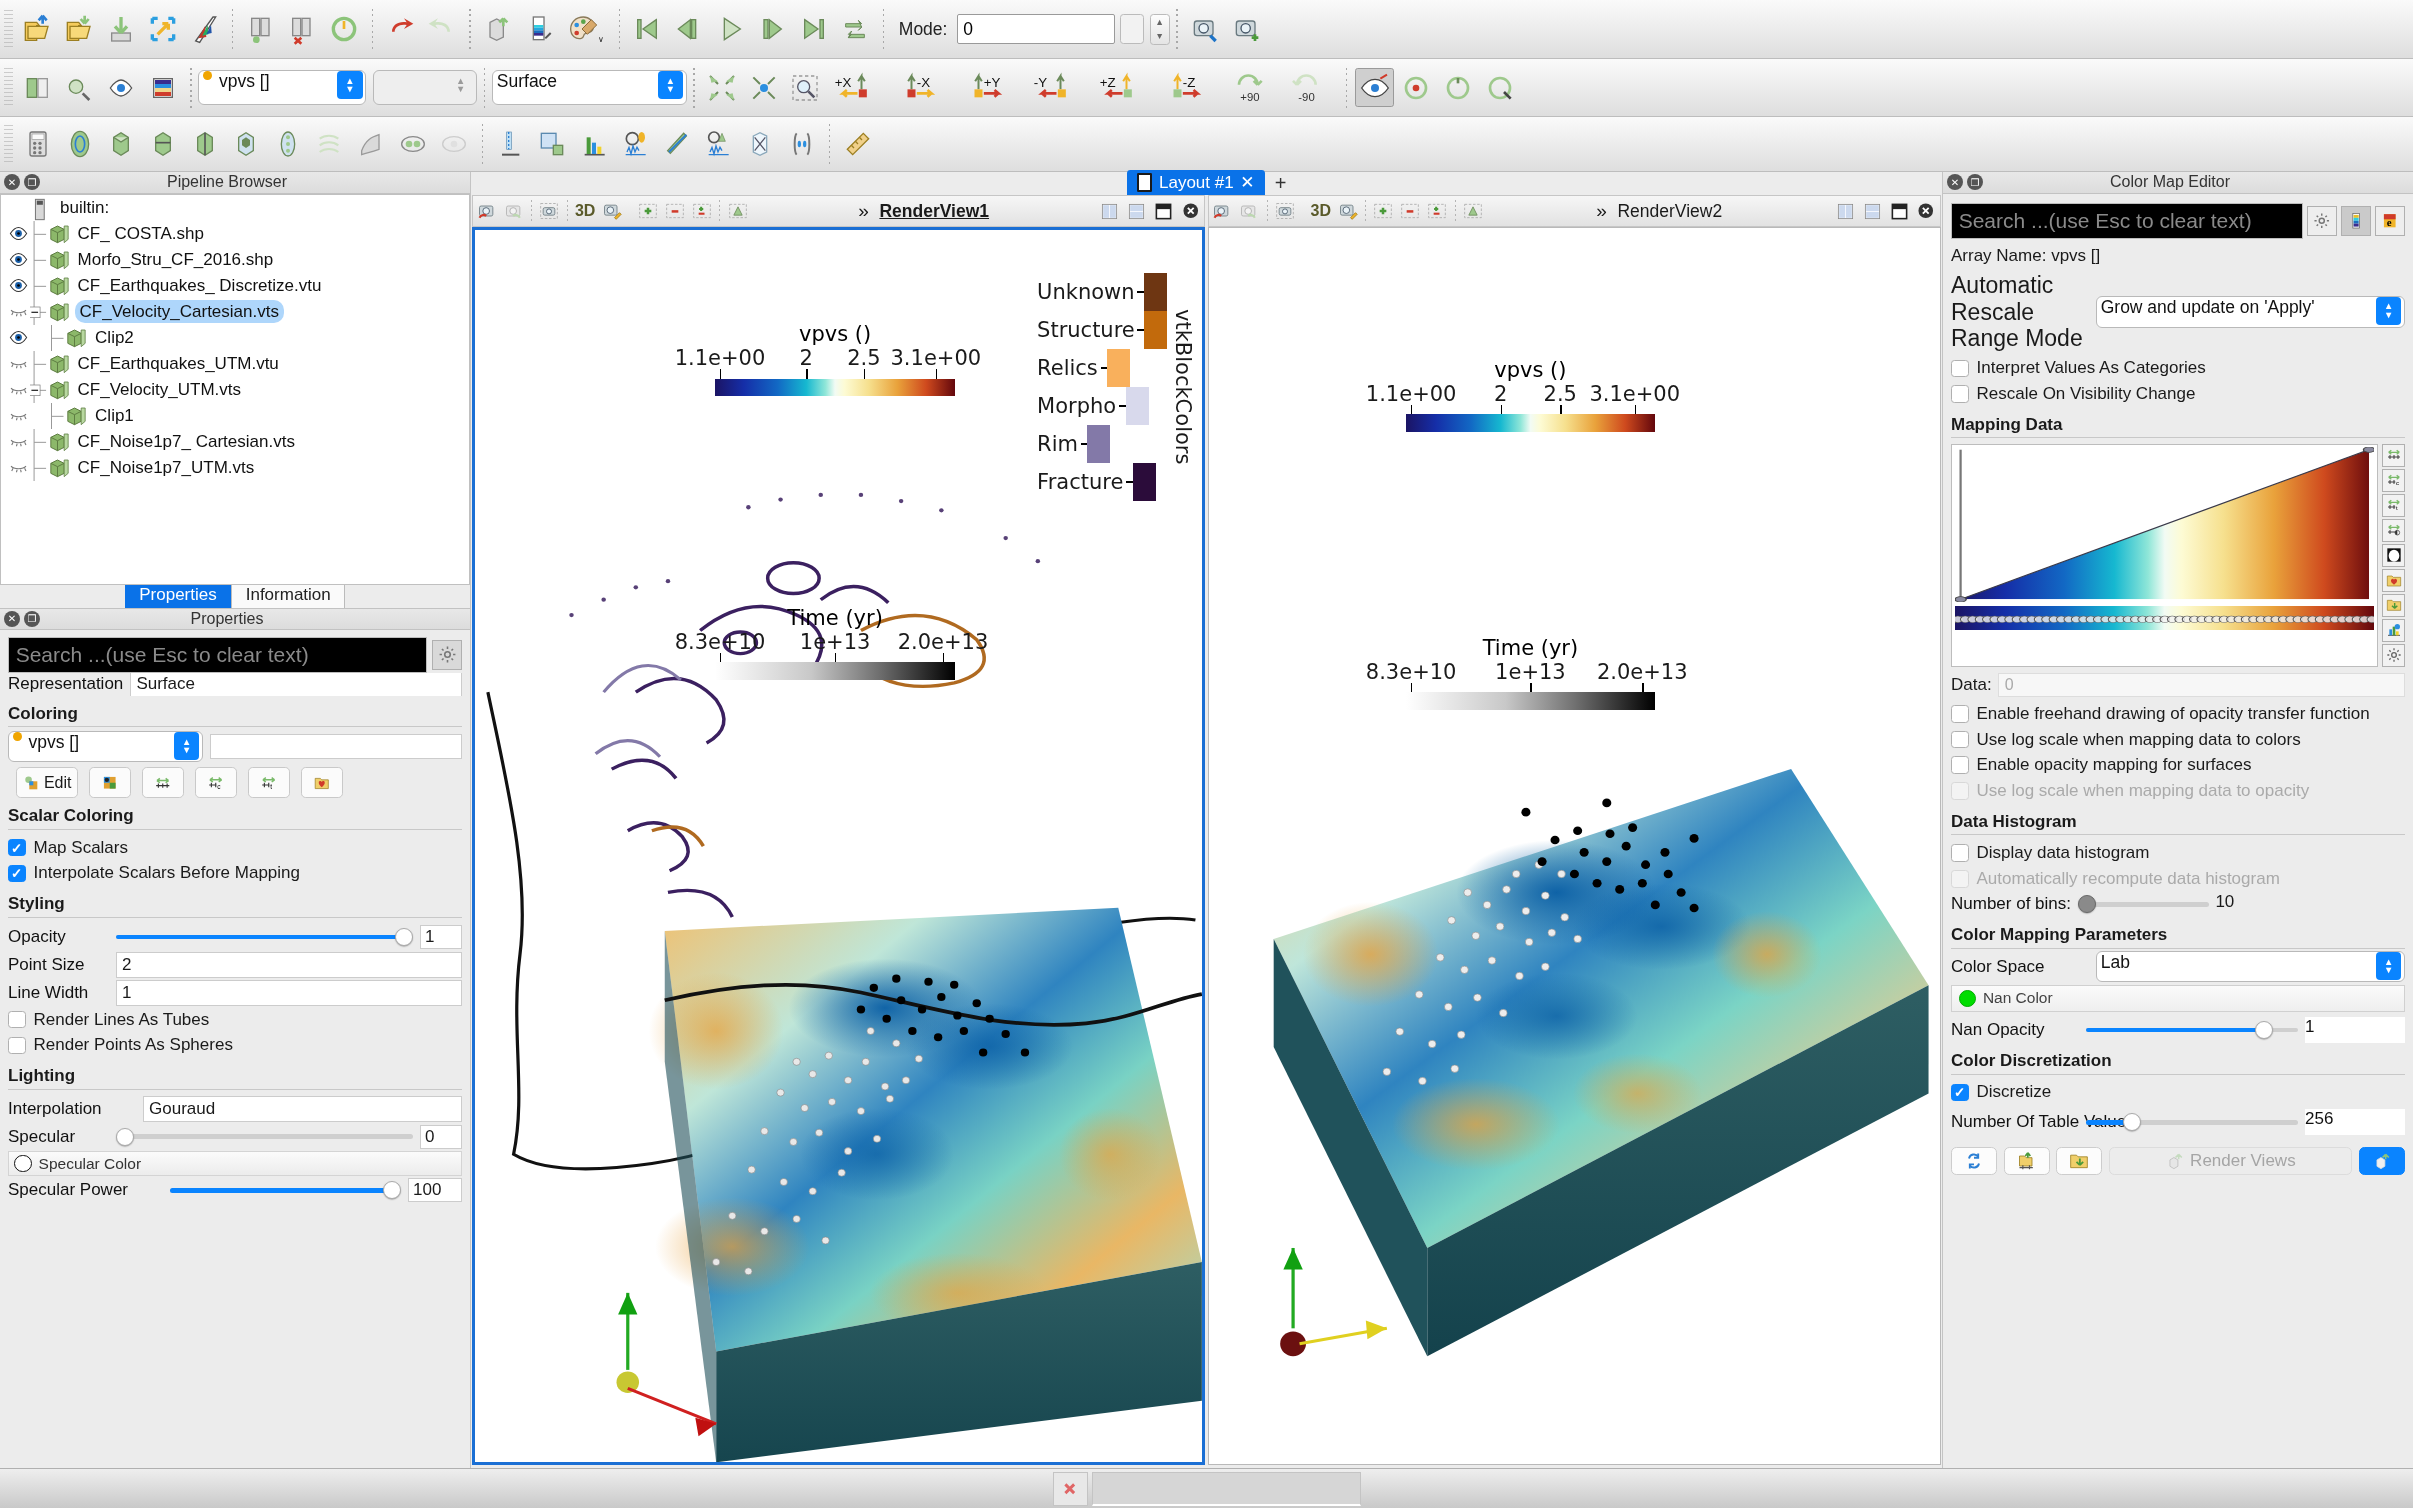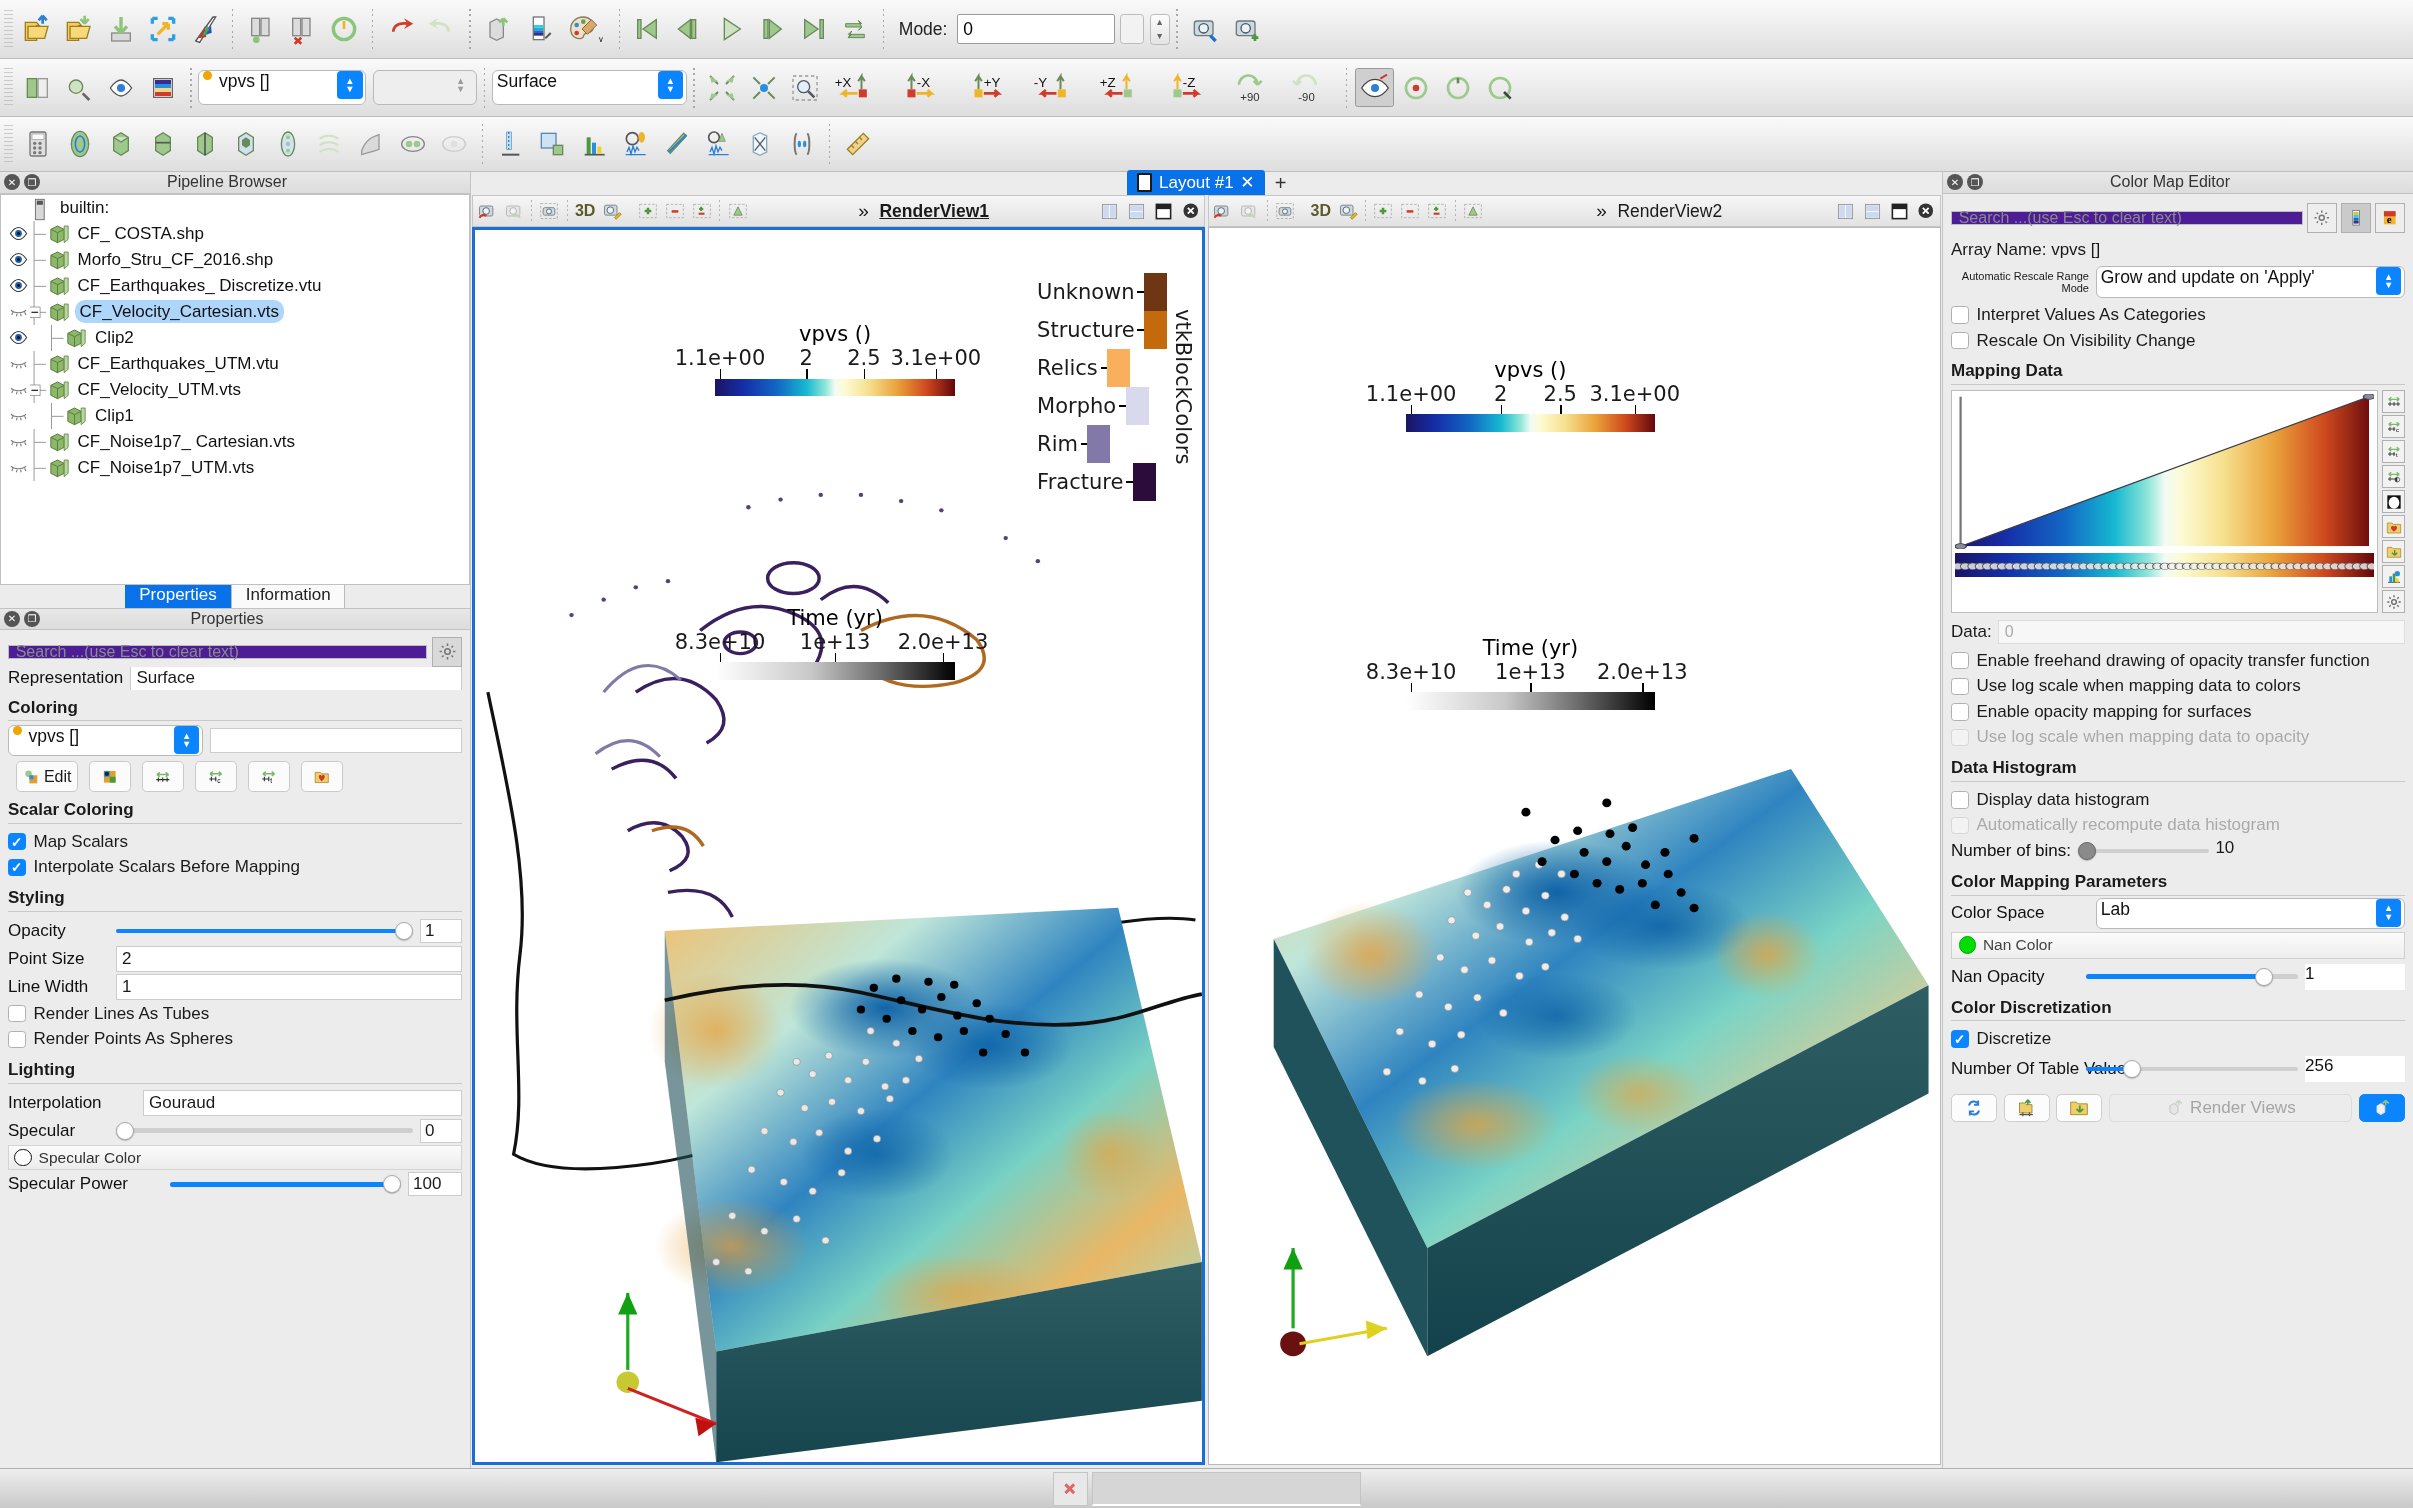--- a/index.html
+++ b/index.html
@@ -88,22 +88,22 @@
   .tab.on { background:#0a72e8; color:#fff; border-color:#0a72e8; }
 
   .props { flex:1; overflow:hidden; background:#ececec; position:relative;
            padding:0 8px; }
   .apply-row { display:flex; gap:9.4px; padding:12px 2.7px 6.7px; }
   .pbtn { flex:1; height:32px; border:0.7px solid #c9c9c9; border-radius:5.4px;
           background:#f4f4f4; display:flex; align-items:center; justify-content:center;
           gap:5.4px; font-size:17px; color:#9c9c9c; }
   .pbtn.help { flex:0 0 50px; color:#5aa44a; font-size:20px; background:#fff; }
   .searchrow { display:flex; gap:5.4px; margin:6.7px 0 4px; align-items:center;}
-  .searchbox { flex:1; height:14px; border:0.7px solid #bdbdbd; background:#4c1d95;
-               font-size:16px; color:#8a8a8a; padding:0 6.7px;
+  .searchbox { flex:1; height:36px; border:0.7px solid #bdbdbd; background:#000000;
+               font-size:21px; color:#8a8a8a; padding:0 6.7px;
                display:flex; align-items:center; }
   .gear-sq { width:30px; height:30px; border:0.7px solid #b0b0b0; background:#d9d9d9;
              display:flex; align-items:center; justify-content:center; }
   .prow { display:flex; align-items:center; height:28px; gap:6.7px; }
   .plab { font-size:17px; color:#111; white-space:nowrap; }
   .ptext { flex:1; height:25.6px; background:#fff; border:0.7px solid #ccc;
            font-size:17px; padding:0 5.4px; display:flex; align-items:center; }
   .sechead { font-weight:bold; font-size:17px; margin-top:8px; }
   .secline { height:0.7px; background:#c8c8c8; margin:2.7px 0 5.4px; }
   .chk { width:17.5px; height:17.5px; border-radius:3.4px; border:0.7px solid #b0b0b0;
@@ -186,21 +186,21 @@
   .rightcol { width:471px; flex:none; background:#ececec;
               border-left:0.7px solid #c4c4c4; display:flex; flex-direction:column; }
   .cme { padding:0 8px; flex:1; overflow:hidden; }
   .cme-search { display:flex; gap:4px; margin:9.4px 0 6.7px; align-items:center; }
   .cme-search .searchbox { flex:1; }
   .sqbtn { width:30px; height:30px; border:0.7px solid #b0b0b0; background:#eee;
            display:flex; align-items:center; justify-content:center; }
   .sqbtn.act { background:#cacaca; }
   .arrname { font-size:17px; margin:4px 0 6.7px; }
   .two { display:flex; align-items:center; gap:6.7px; margin:4px 0; }
-  .two .lab2 { width:138px; font-size:11px; line-height:1.15;text-align:right; }
+  .two .lab2 { width:138px; font-size:23px; line-height:1.15; }
   .tfwrap { display:flex; gap:4px; margin-top:4px; }
   .tfbox { flex:1; background:#fff; border:0.7px solid #bdbdbd; padding:2.7px; }
   .tfplot { height:155px; position:relative; background:#fff; overflow:hidden;}
   .tfcolstrip { height:24px; margin-top:4px; position:relative; overflow:hidden;}
   .tfbtns { display:flex; flex-direction:column; gap:2px; }
   .tfb { width:23px; height:23px; border:0.7px solid #b0b0b0; background:#f2f2f2;
          display:flex; align-items:center; justify-content:center; }
   .datafield { display:flex; align-items:center; gap:6.7px; margin:6.7px 0 4px;}
   .datafield .df { flex:1; height:24px; background:#f7f7f7; border:0.7px solid #ddd;
                    font-size:16px; color:#aaa; padding:0 5.4px; display:flex;

